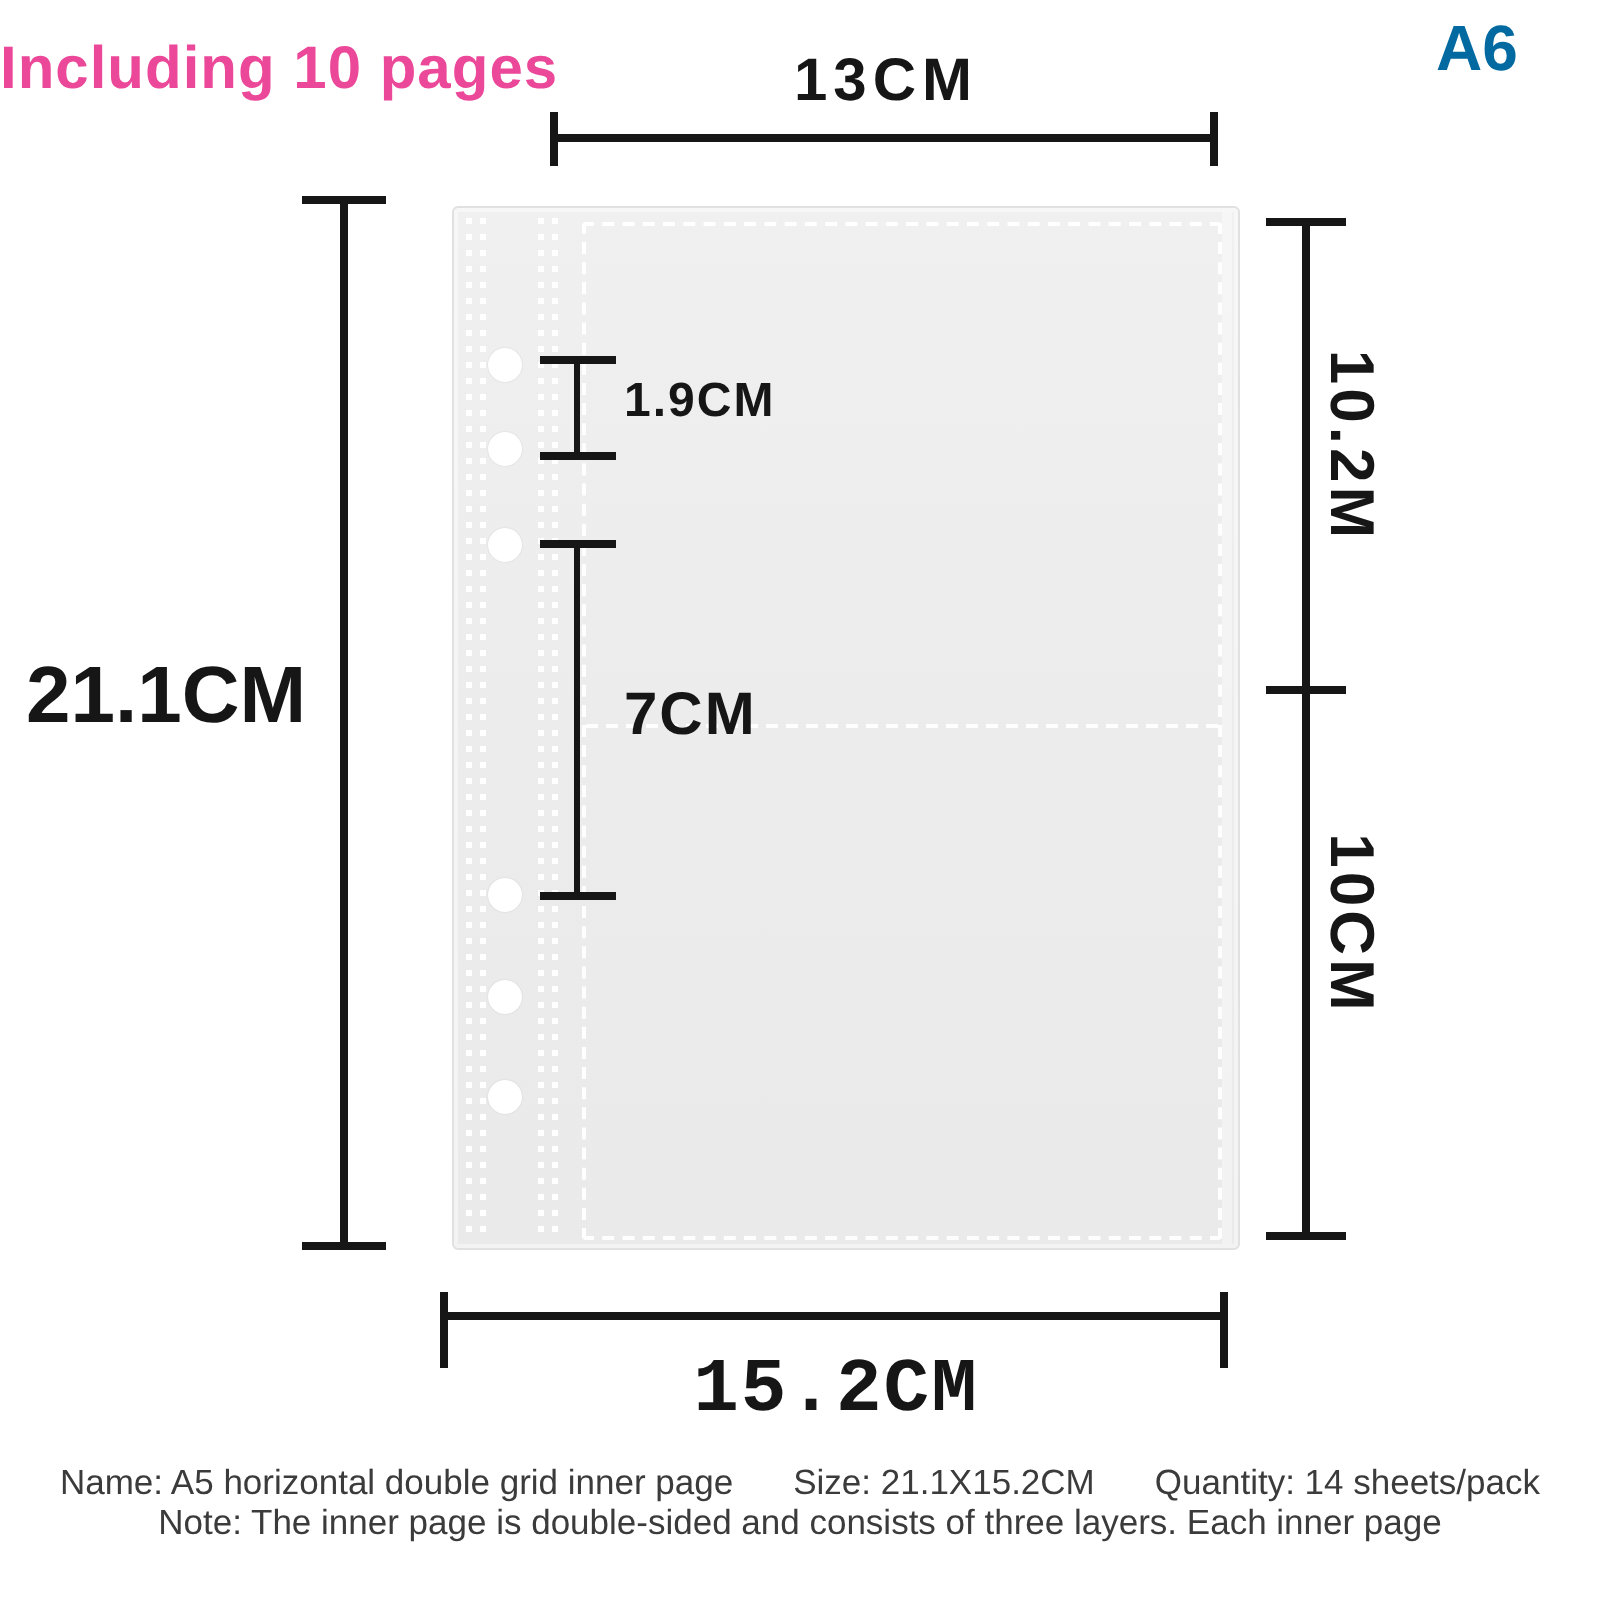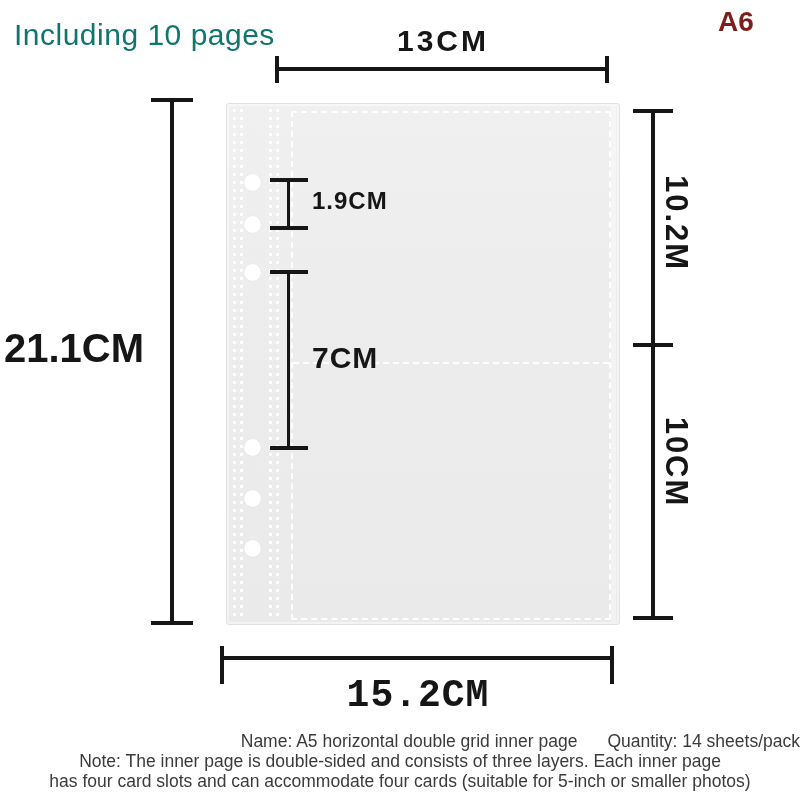--- a/index.html
+++ b/index.html
@@ -2,35 +2,35 @@
 <html><head>
 <meta charset="utf-8">
 <style>
   html,body{margin:0;padding:0;background:#fff;}
   #stage{
     position:relative;width:800px;height:800px;background:#ffffff;overflow:hidden;
     font-family:"Liberation Sans","DejaVu Sans",sans-serif;
   }
   .abs{position:absolute;}
   
-  .includes{left:14px;top:18px;font-weight:normal;font-size:30px;letter-spacing:.5px;color:#0f766e;}
-  .size-code{left:718px;top:6px;font-weight:bold;font-size:28px;color:#7f1d1d;}
+  .includes{left:0;top:18px;font-weight:bold;font-size:30px;letter-spacing:.5px;color:#ec4899;}
+  .size-code{left:718px;top:6px;font-weight:bold;font-size:32px;color:#0369a1;}
   
   .dim{background:#161616;}
   .dim-label{color:#161616;font-weight:bold;white-space:nowrap;}
   
   .top-label{left:277px;top:24px;width:332px;text-align:center;font-size:30px;letter-spacing:3px;}
   .top-line{left:277px;top:67px;width:332px;height:4px;}
   .top-tick-l{left:275px;top:56px;width:4px;height:27px;}
   .top-tick-r{left:605px;top:56px;width:4px;height:27px;}
   
   .left-line{left:170px;top:100px;width:4px;height:523px;}
   .left-tick-t{left:151px;top:98px;width:42px;height:4px;}
   .left-tick-b{left:151px;top:621px;width:42px;height:4px;}
-  .left-label{left:4px;top:326px;width:158px;font-size:40px;}
+  .left-label{left:4px;top:326px;width:158px;text-align:center;font-size:40px;}
   
   .right-line{left:651px;top:111px;width:4px;height:507px;}
   .right-tick-t{left:633px;top:109px;width:40px;height:4px;}
   .right-tick-m{left:633px;top:343px;width:40px;height:4px;}
   .right-tick-b{left:633px;top:616px;width:40px;height:4px;}
   .rot-label{width:141px;height:40px;line-height:40px;text-align:center;
     font-size:31px;letter-spacing:2px;transform:rotate(90deg);}
   .right-upper-label{left:605px;top:203px;}
   .right-lower-label{left:605px;top:442px;}
   
@@ -62,21 +62,21 @@
   .pocket-divider{position:absolute;left:66px;top:258px;width:316px;height:0;
     border-top:2px dashed rgba(255,255,255,.95);}
   .edge-band{position:absolute;left:384px;top:2px;bottom:2px;width:5px;background:rgba(255,255,255,.4);}
   .hole{position:absolute;left:17px;width:17px;height:17px;border-radius:50%;
     background:#ffffff;box-shadow:0 0 1px rgba(0,0,0,.12);}
   .h1{top:70px;} .h2{top:112px;} .h3{top:160px;}
   .h4{top:335px;} .h5{top:386px;} .h6{top:436px;}
   
   .footer{left:0;top:731px;width:800px;text-align:center;color:#3b3b3b;
     font-size:17.5px;line-height:20px;}
-  .footer-row{display:flex;justify-content:flex-end;column-gap:30px;white-space:nowrap;}
+  .footer-row{display:flex;justify-content:center;column-gap:30px;white-space:nowrap;}
 </style>
 </head>
 <body>
 
 <div id="stage">
 
   <div class="abs includes">Including 10 pages</div>
   <div class="abs size-code">A6</div>
 
   <div class="abs sleeve">
@@ -123,19 +123,19 @@
   <div class="abs dim-label d7-label">7CM</div>
 
   <div class="abs dim bottom-line"></div>
   <div class="abs dim bottom-tick-l"></div>
   <div class="abs dim bottom-tick-r"></div>
   <div class="abs dim-label bottom-label">15.2CM</div>
 
   <div class="abs footer">
     <div class="footer-row">
       <span>Name: A5 horizontal double grid inner page</span>
+      <span>Size: 21.1X15.2CM</span>
       <span>Quantity: 14 sheets/pack</span>
     </div>
     <div>Note: The inner page is double-sided and consists of three layers. Each inner page</div>
-    <div>has four card slots and can accommodate four cards (suitable for 5-inch or smaller photos)</div>
   </div>
 
 </div>
 
 </body></html>

